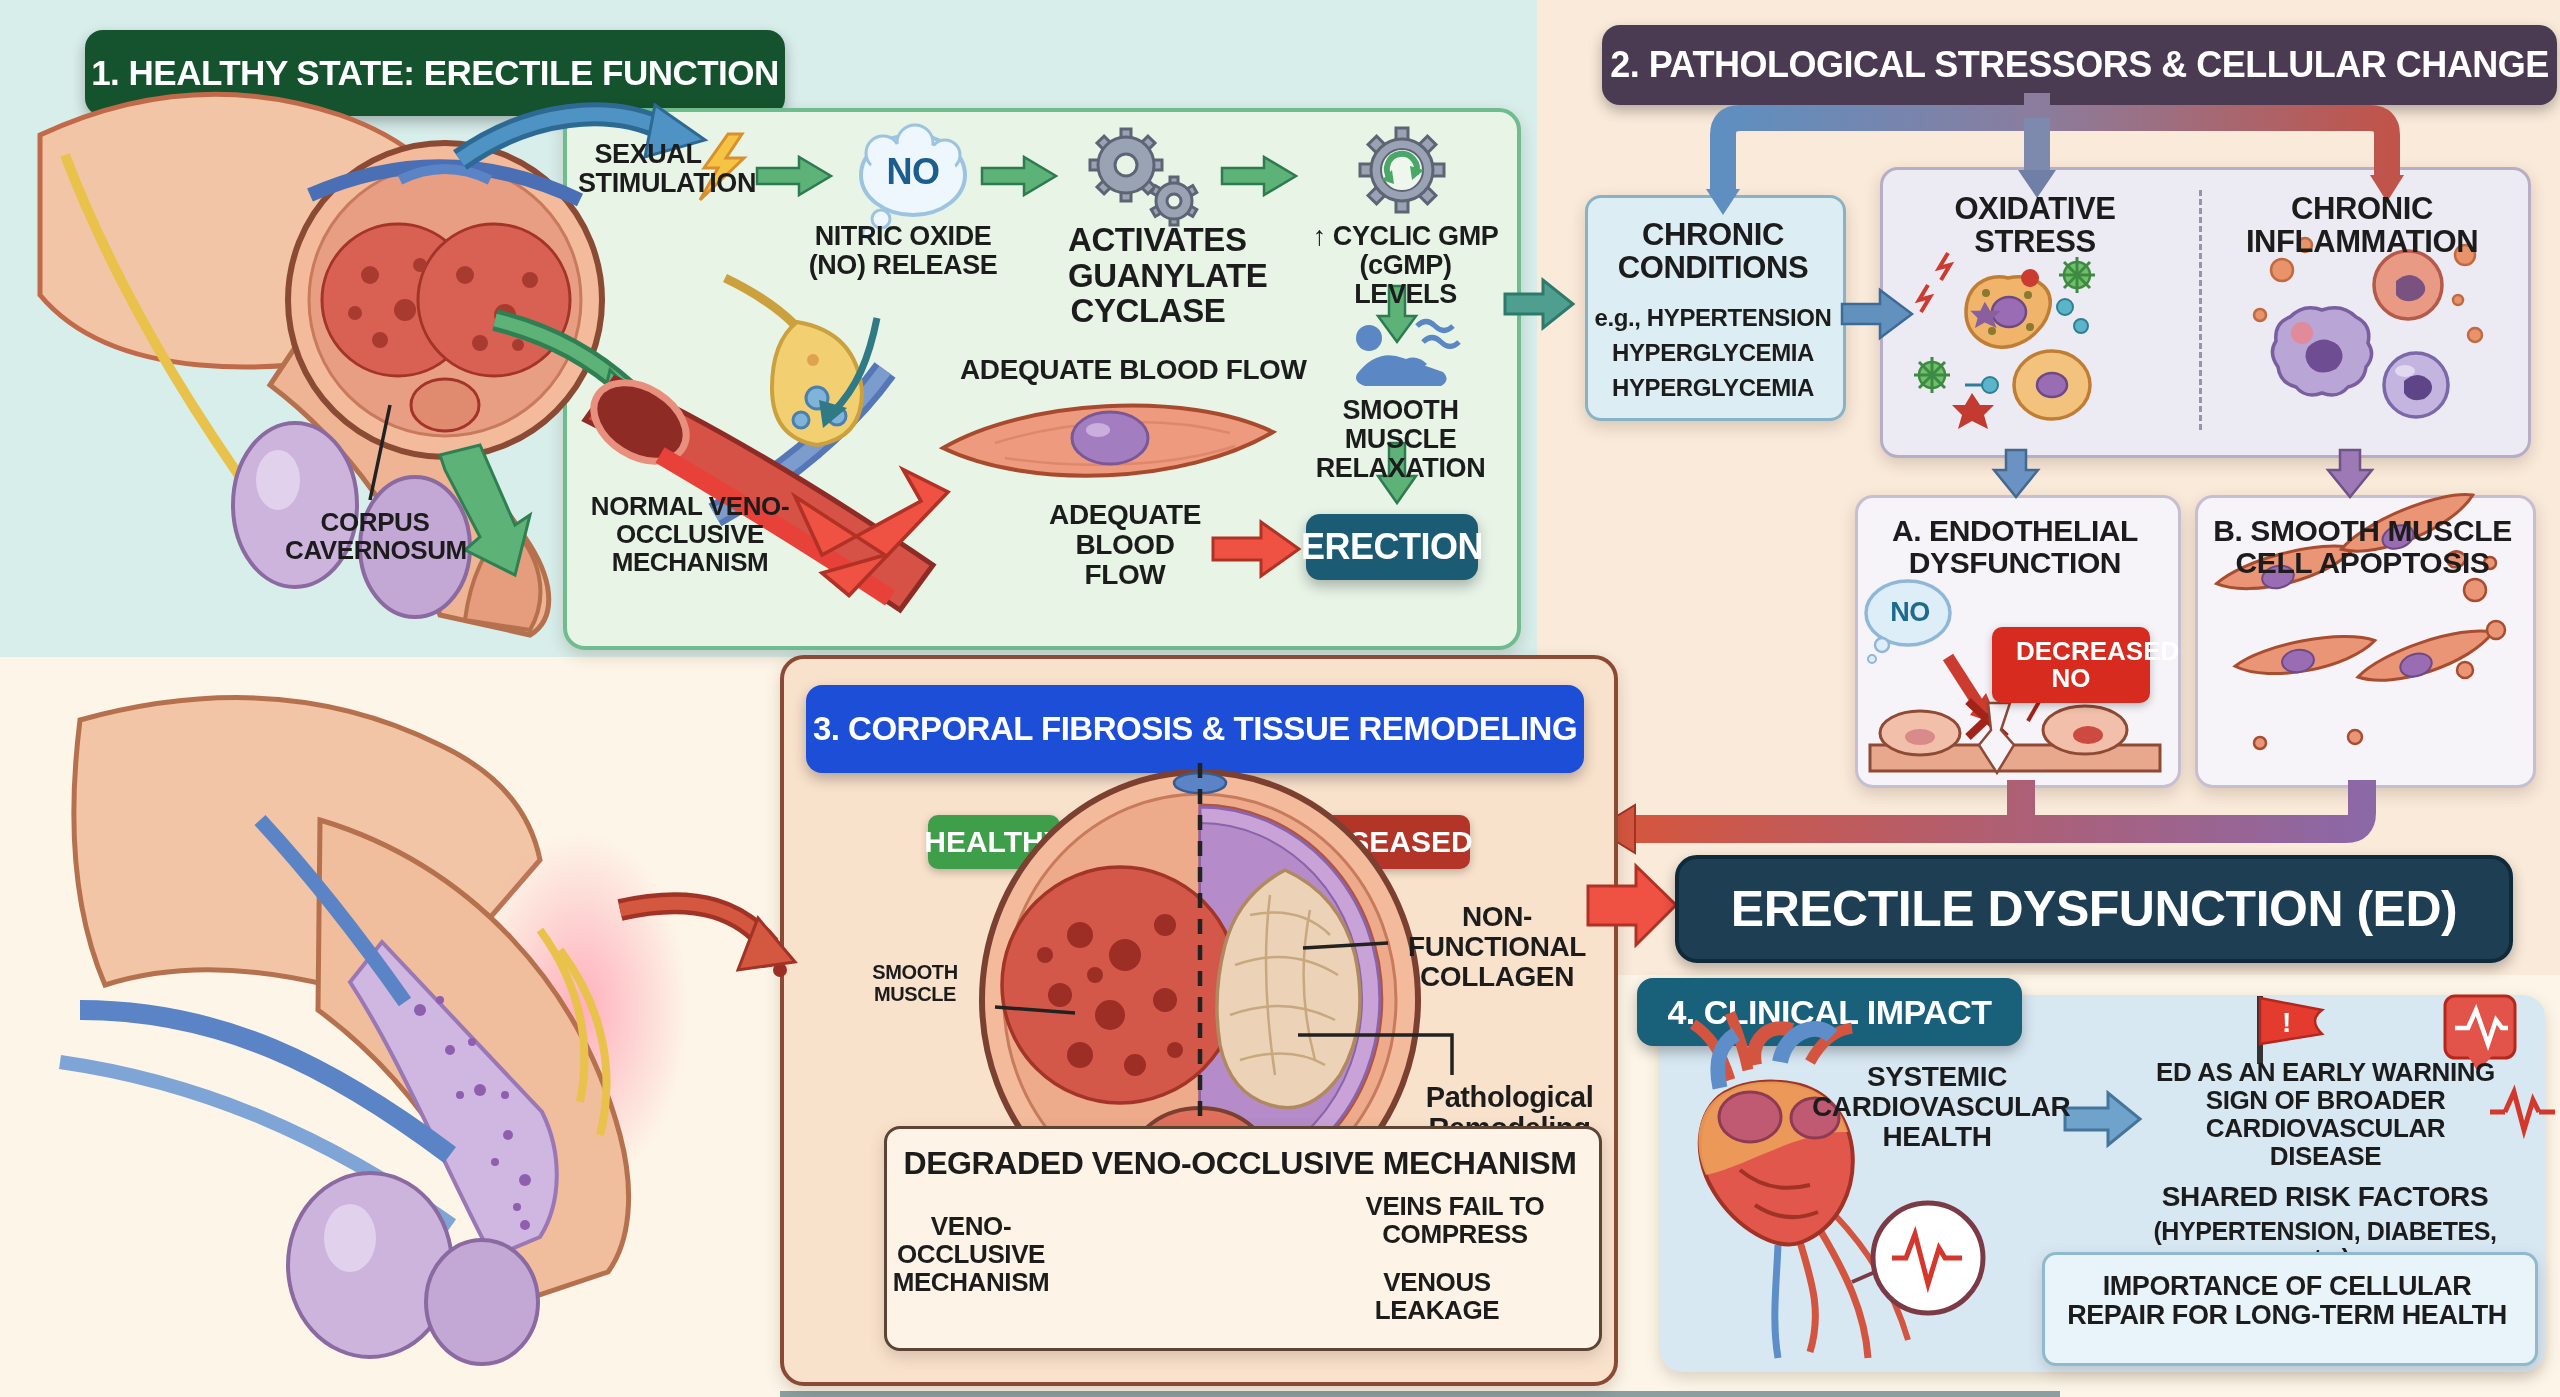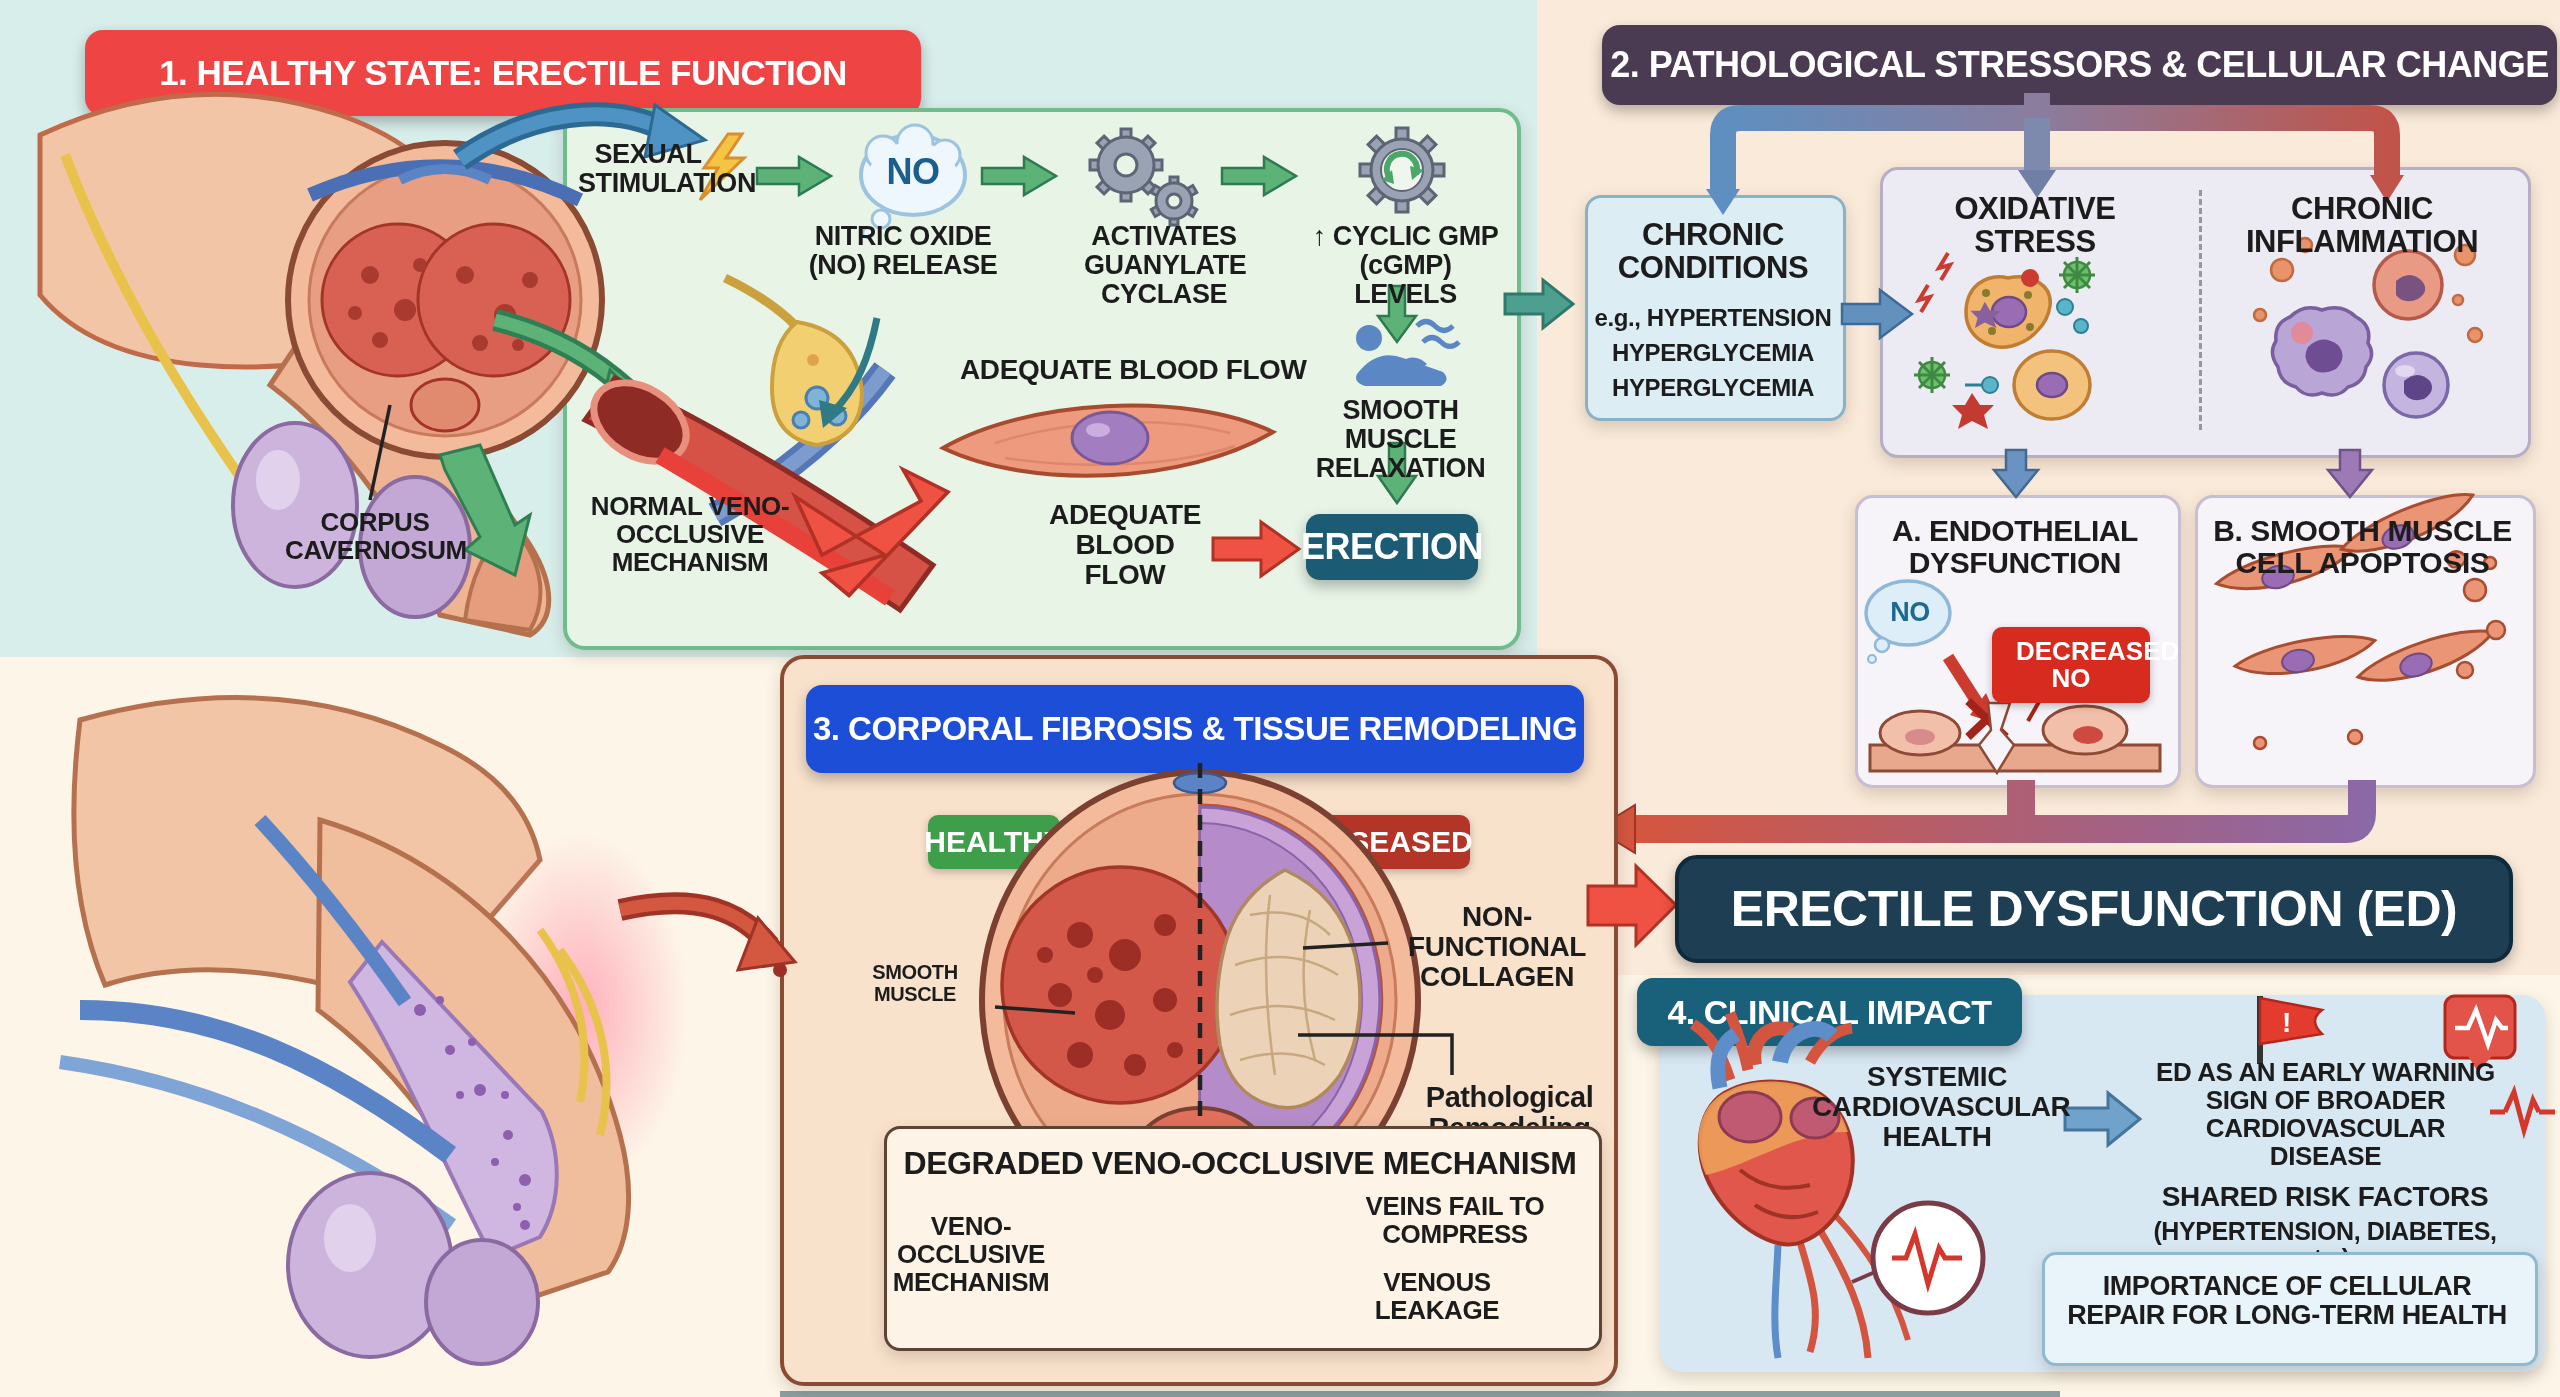--- a/index.html
+++ b/index.html
@@ -20,21 +20,21 @@
 </style>
 </head>
 <body>
 
 <div id="canvas">
 
   <div class="bgzone" style="left:0;top:0;width:1537px;height:657px;background:#d8eeea;"></div>
   <div class="bgzone" style="left:1537px;top:0;width:1023px;height:975px;background:#faead9;"></div>
   <div class="bgzone" style="left:780px;top:1391px;width:1280px;height:6px;background:#2e5866;opacity:.55;"></div>
 
-  <div class="banner" style="left:85px;top:30px;width:836px;height:86px;background:#ef4444;font-size:35px;">
+  <div class="banner" style="left:85px;top:30px;width:700px;height:86px;background:#14532d;font-size:35px;">
     <span>1. HEALTHY STATE: ERECTILE FUNCTION</span>
   </div>
 
   <div class="box" style="left:563px;top:108px;width:950px;height:534px;background:#e7f4e6;border:4px solid #6fbc8f;border-radius:22px;"></div>
 
   <svg style="left:10px;top:75px;" width="700" height="595" viewBox="0 0 700 595">
     <path d="M30,60 Q180,-10 330,40 Q430,75 455,150 L430,260 Q300,300 190,290 Q80,280 30,220 Z" fill="#f2c5a6" stroke="#c06a4a" stroke-width="5"></path>
     <path d="M300,250 C380,300 470,390 520,470 C545,510 545,545 520,560 L430,540 C400,460 340,370 260,310 Z" fill="#eeb493" stroke="#b5714e" stroke-width="5"></path>
     <path d="M500,450 C530,480 540,520 520,555 L455,545 C460,505 475,470 500,450 Z" fill="#e59d7e" stroke="#b5714e" stroke-width="4"></path>
     <path d="M55,80 Q120,250 250,430" fill="none" stroke="#e8c24a" stroke-width="10"></path>
@@ -177,21 +177,21 @@
 
   <svg style="left:1213px;top:522px;" width="86" height="54" viewBox="0 0 86 54">
     <polygon points="0,16 48,16 48,0 86,27 48,54 48,38 0,38" fill="#ef5243" stroke="#b13225" stroke-width="3"></polygon>
   </svg>
   <svg style="left:1505px;top:280px;" width="68" height="48" viewBox="0 0 68 48">
     <polygon points="0,14 38,14 38,0 68,24 38,48 38,34 0,34" fill="#4f9f90" stroke="#2d7a6c" stroke-width="3"></polygon>
   </svg>
 
   <div class="lbl" style="left:578px;top:140px;width:140px;font-size:27px;">SEXUAL STIMULATION</div>
   <div class="lbl" style="left:788px;top:222px;width:230px;font-size:27px;">NITRIC OXIDE (NO) RELEASE</div>
-  <div class="lbl" style="left:1068px;top:222px;width:160px;font-size:27px;margin-left:16px;">ACTIVATES GUANYLATE CYCLASE</div>
+  <div class="lbl" style="left:1068px;top:222px;width:160px;font-size:33px;">ACTIVATES GUANYLATE CYCLASE</div>
   <div class="lbl" style="left:1308px;top:222px;width:195px;font-size:27px;">↑ CYCLIC GMP (cGMP) LEVELS</div>
   <div class="lbl" style="left:1298px;top:396px;width:205px;font-size:27px;">SMOOTH MUSCLE RELAXATION</div>
   <div class="banner" style="left:1306px;top:514px;width:172px;height:66px;background:#1c5b74;font-size:36px;border-radius:14px;">
     <span>ERECTION</span>
   </div>
   <div class="lbl" style="left:960px;top:355px;width:310px;font-size:28px;white-space:nowrap;">ADEQUATE BLOOD FLOW</div>
   <div class="lbl" style="left:1040px;top:500px;width:170px;font-size:28px;">ADEQUATE BLOOD FLOW</div>
   <div class="lbl" style="left:570px;top:492px;width:240px;font-size:26px;">NORMAL VENO-OCCLUSIVE MECHANISM</div>
 
   <div class="banner" style="left:1585px;top:25px;width:955px;height:80px;background:#4a3b52;font-size:36px;margin-left:17px;">

